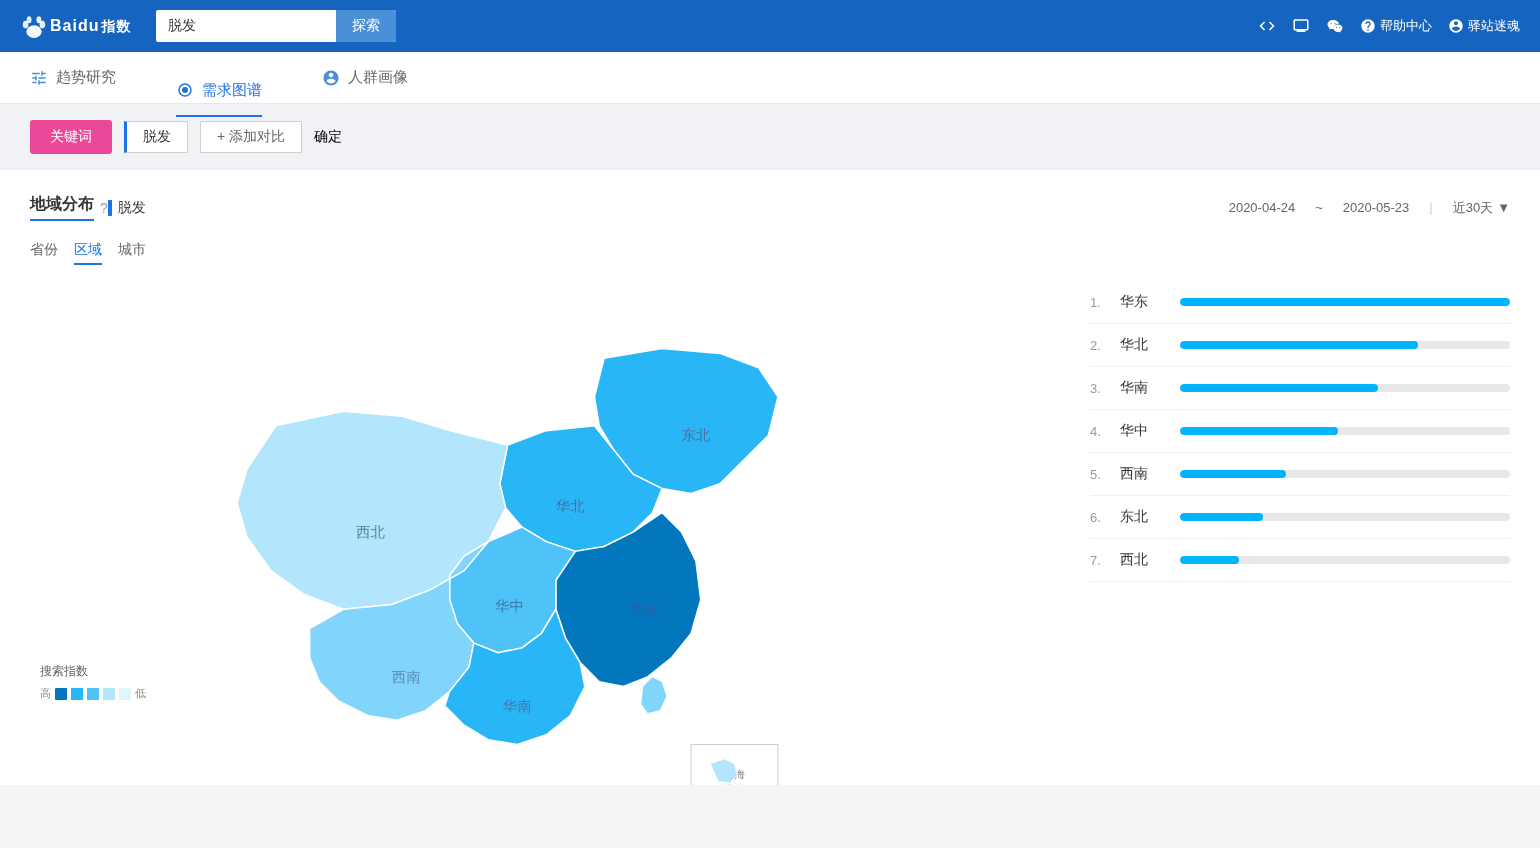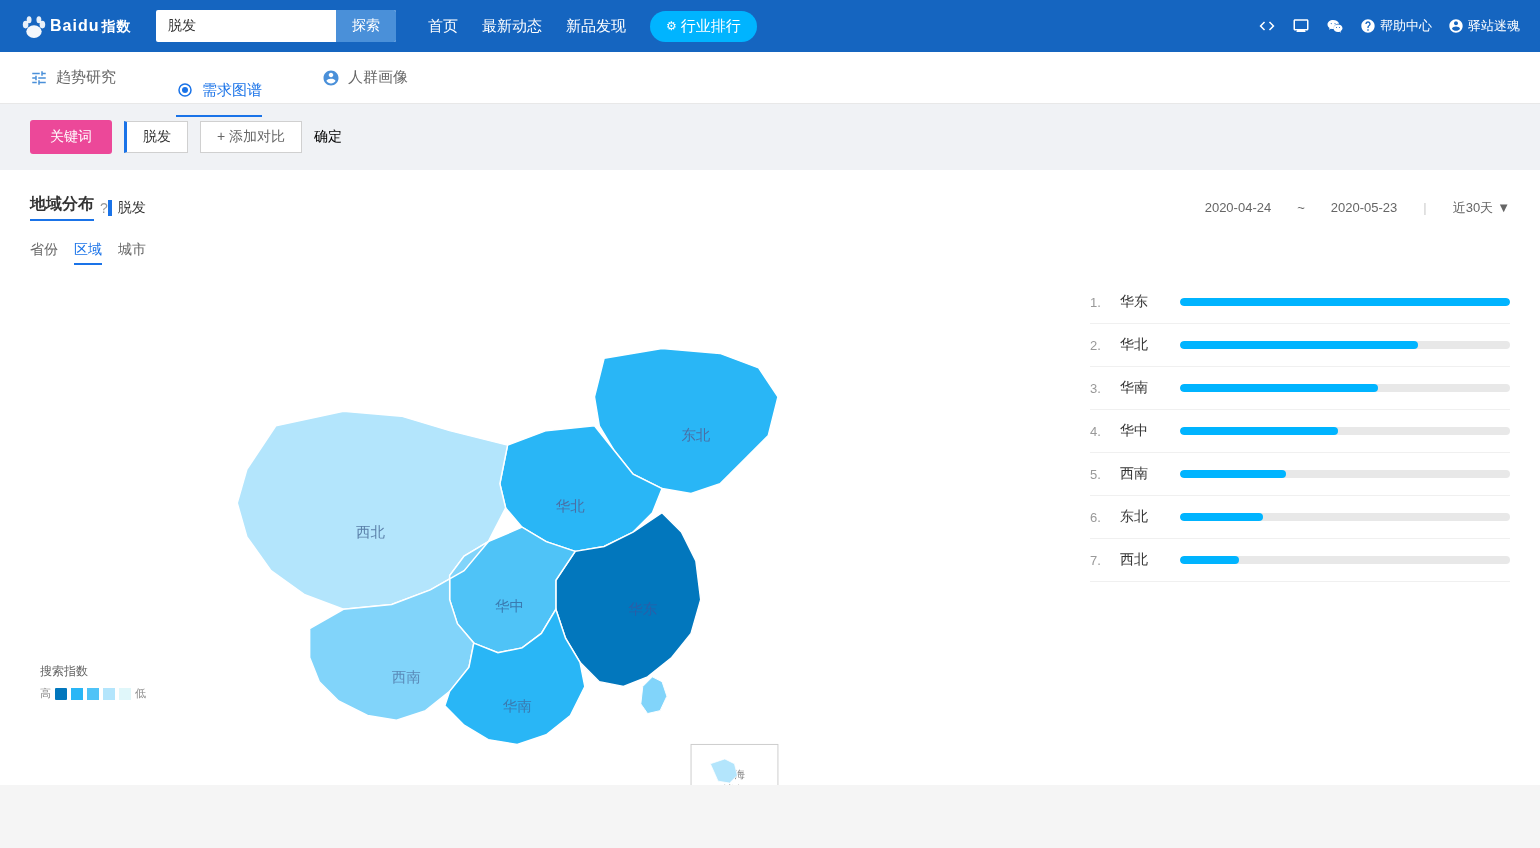--- a/index.html
+++ b/index.html
@@ -194,21 +194,21 @@
     }
     .keyword-dot {
       width: 4px;
       height: 16px;
       background: #1a73e8;
       display: inline-block;
     }
     .date-range {
       display: flex;
       align-items: center;
-      gap: 26px;
+      gap: 20px;
       color: #666;
       font-size: 13px;
     }
     .date-divider {
       color: #ccc;
     }
     .period-selector {
       color: #666;
       cursor: pointer;
       display: flex;
@@ -324,29 +324,20 @@
     <span style="font-size:16px;letter-spacing:1px;">
       <span style="color:#fff;font-weight:bold;">Bai</span><span style="color:#fff;font-weight:bold;">du</span><span style="color:#fff;font-size:14px;margin-left:2px;">指数</span>
     </span>
   </div>
 
   <div class="search-box">
     <input class="search-input" type="text" value="脱发" style="">
     <button class="search-btn">探索</button>
   </div>
 
-  <div class="nav-items">
-    <span class="nav-item">首页</span>
-    <span class="nav-item">最新动态</span>
-    <span class="nav-item">新品发现</span>
-    <div class="nav-item-active">
-      <span style="font-size:12px;">⚙</span>
-      <span>行业排行</span>
-    </div>
-  </div>
 
   <div class="header-right">
     <div class="header-icon">
       <svg width="18" height="18" viewBox="0 0 24 24" fill="white">
           <path d="M9.4 16.6L4.8 12l4.6-4.6L8 6l-6 6 6 6 1.4-1.4zm5.2 0l4.6-4.6-4.6-4.6L16 6l6 6-6 6-1.4-1.4z"></path>
         </svg>
     </div>
     <div class="header-icon">
       <svg width="18" height="18" viewBox="0 0 24 24" fill="white">
           <path d="M20 3H4c-1.1 0-2 .9-2 2v11c0 1.1.9 2 2 2h3l-1 1v1h12v-1l-1-1h3c1.1 0 2-.9 2-2V5c0-1.1-.9-2-2-2zm0 13H4V5h16v11z"></path>

